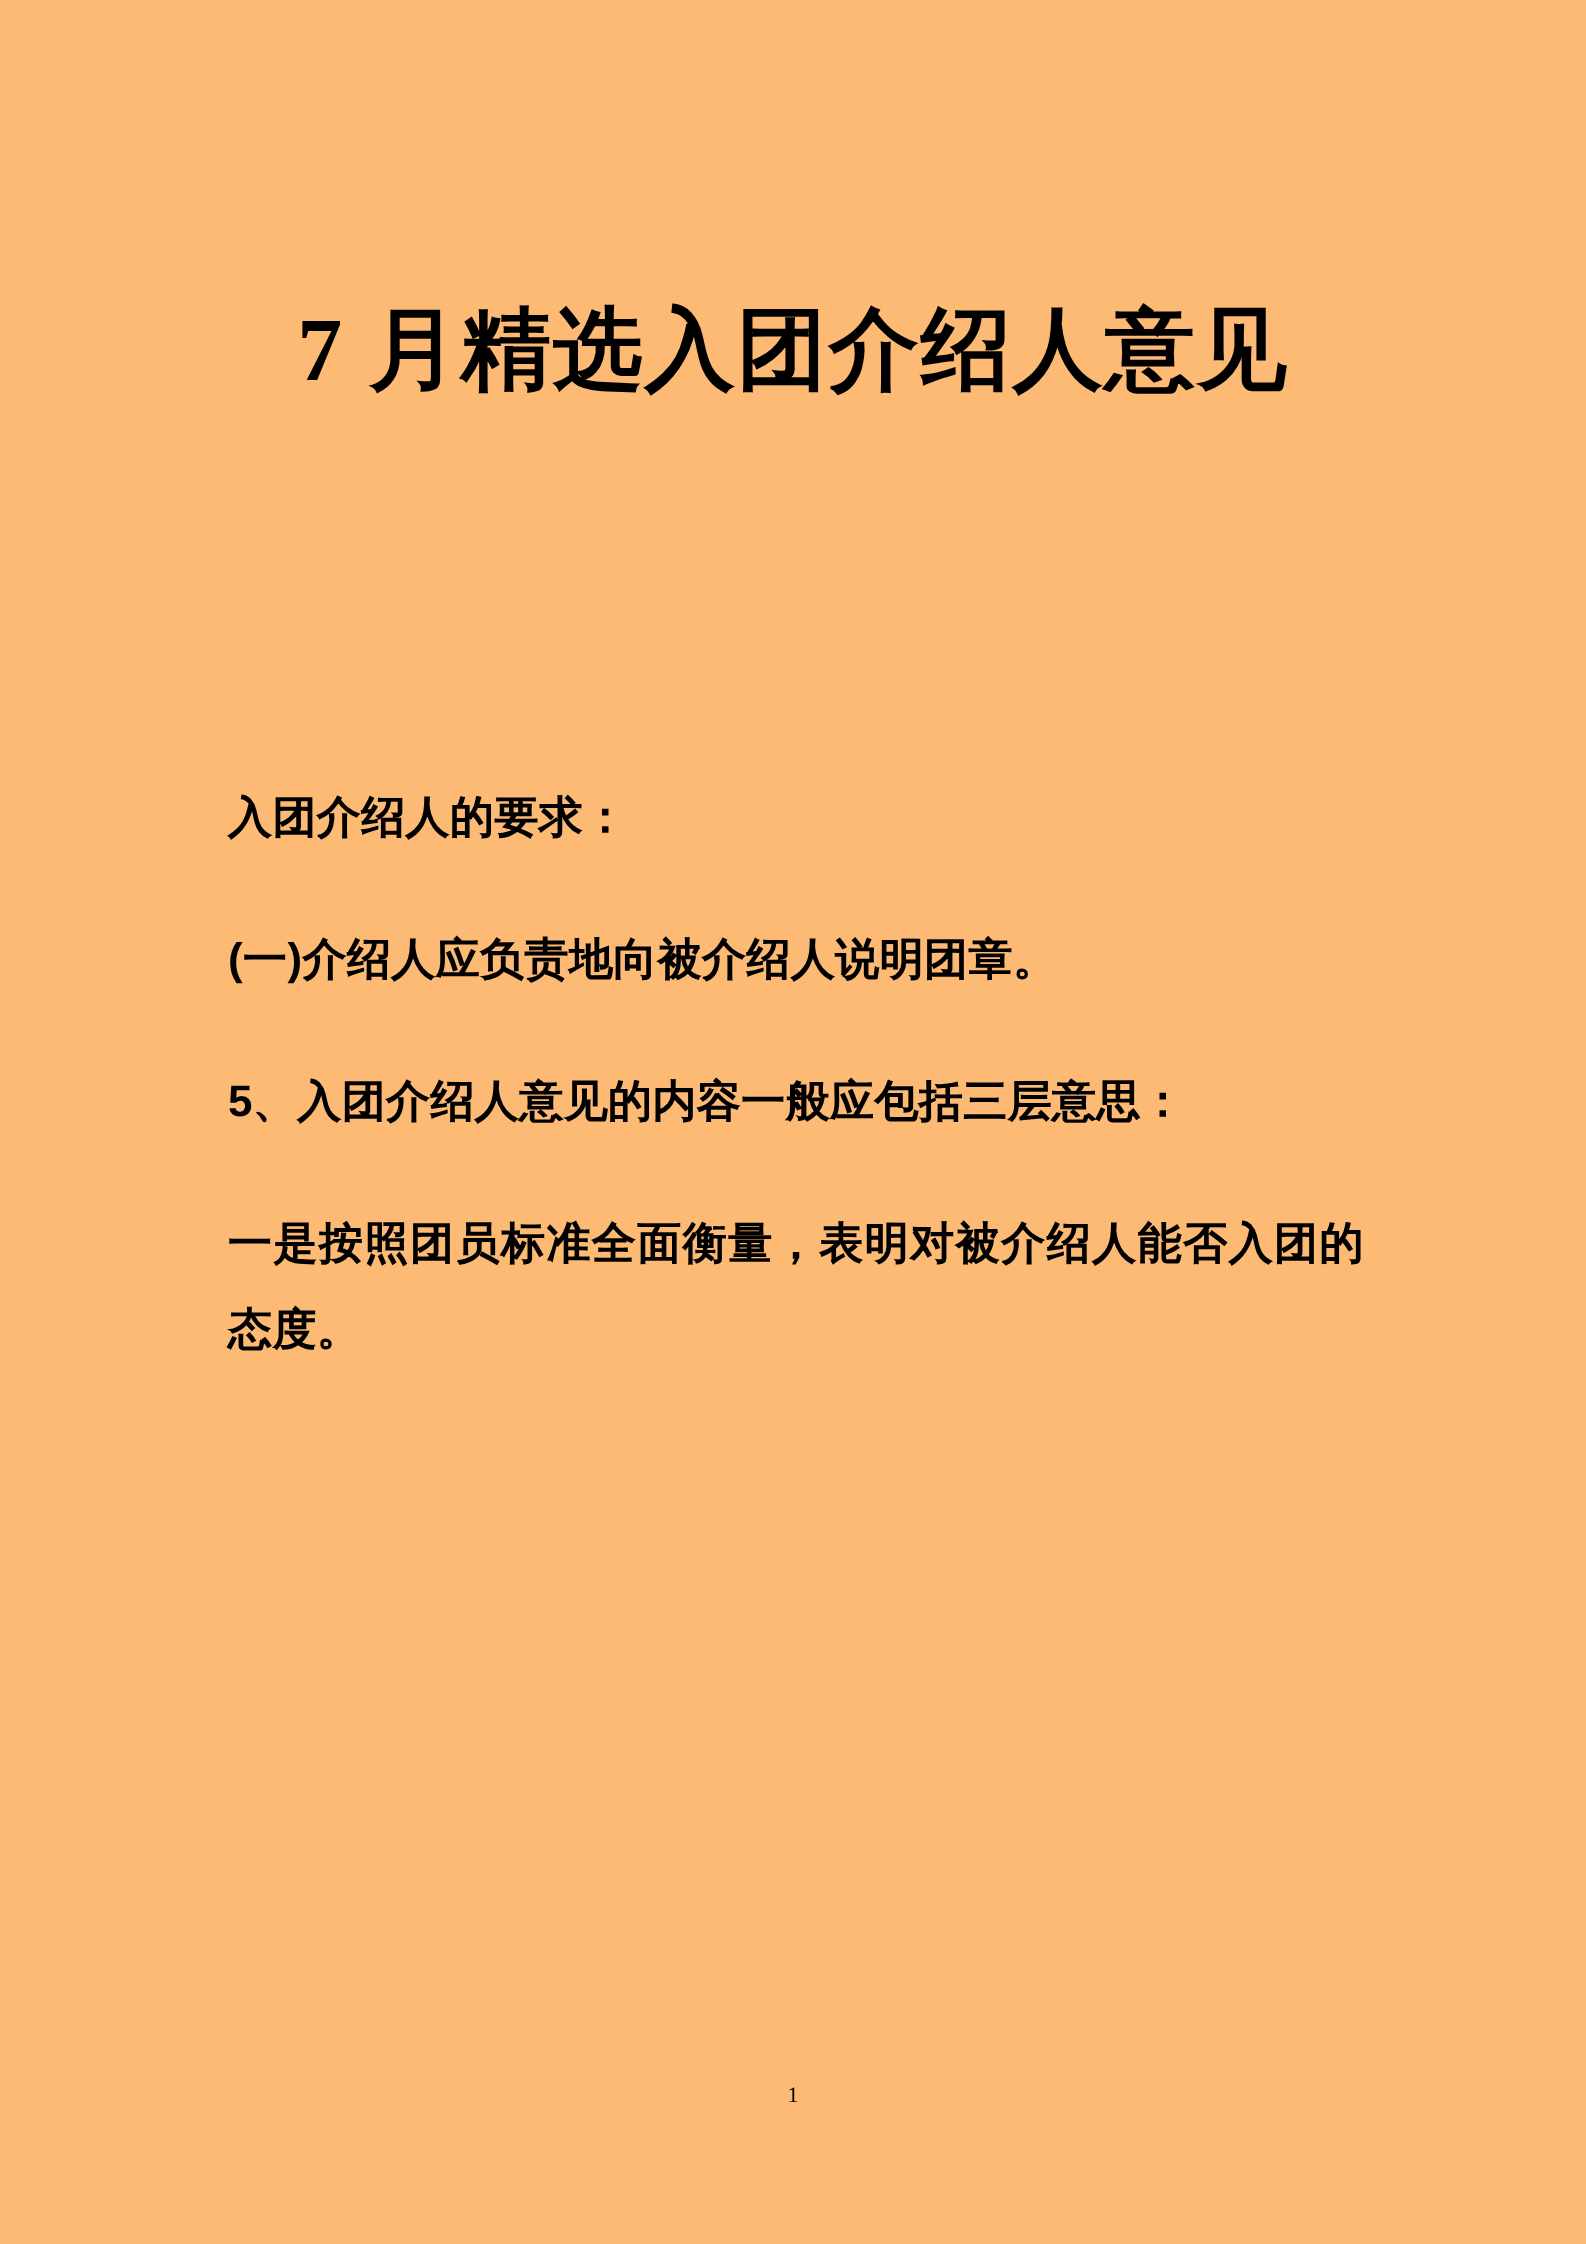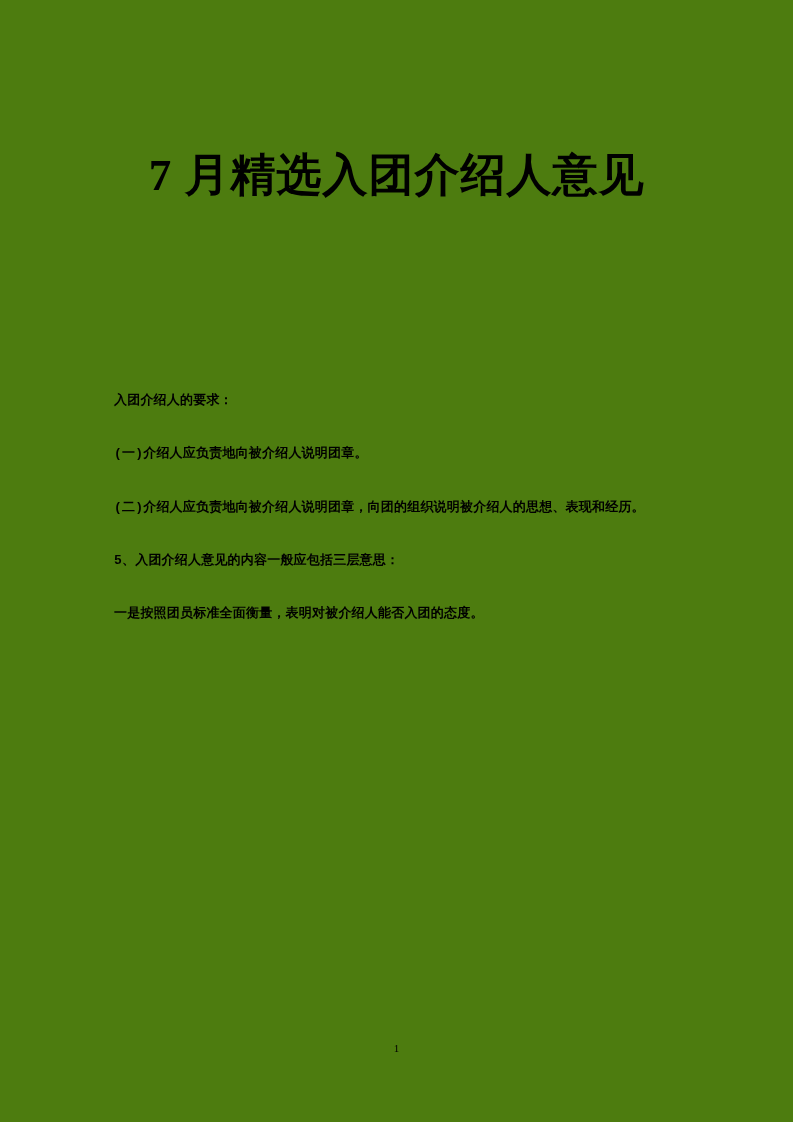--- a/index.html
+++ b/index.html
@@ -9,21 +9,21 @@
   }
   body {
     font-family: "Liberation Serif", "DejaVu Serif", serif;
     color: #000000;
   }
   .page {
     position: relative;
     width: 793px;
     height: 1122px;
     margin: 0 auto;
-    background: #4d7c0f;
+    background: #fdba74;
     overflow: hidden;
     box-sizing: border-box;
   }
   .doc-title {
     position: absolute;
     top: 118px;
     left: 0;
     width: 793px;
     text-align: center;
     font-size: 45px;
@@ -32,27 +32,27 @@
     line-height: 1.2;
     font-family: "Liberation Serif", "DejaVu Serif", serif;
   }
   .body-block {
     position: absolute;
     top: 388px;
     left: 114px;
     width: 568px;
   }
   .para {
-    font-size: 13px;
+    font-size: 22px;
     font-weight: bold;
     line-height: 1.95;
     margin: 0 0 28px 0;
     text-align: justify;
     letter-spacing: 0.2px;
-    font-family: Liberation Mono, monospace;
+    font-family: Liberation Sans, sans-serif;
   }
   .para:last-child {
     margin-bottom: 17px;
   }
   .page-number {
     position: absolute;
     bottom: 68px;
     left: 0;
     width: 793px;
     text-align: center;
@@ -65,20 +65,19 @@
 </head>
 <body>
 
 <div class="page">
 
   <h1 class="doc-title">7 月精选入团介绍人意见</h1>
 
   <div class="body-block">
     <p class="para">入团介绍人的要求：</p>
     <p class="para">(一)介绍人应负责地向被介绍人说明团章。</p>
-    <p class="para">(二)介绍人应负责地向被介绍人说明团章，向团的组织说明被介绍人的思想、表现和经历。</p>
     <p class="para">5、入团介绍人意见的内容一般应包括三层意思：</p>
     <p class="para">一是按照团员标准全面衡量，表明对被介绍人能否入团的态度。</p>
   </div>
 
   <div class="page-number">1</div>
 
 </div>
 
 </body></html>

